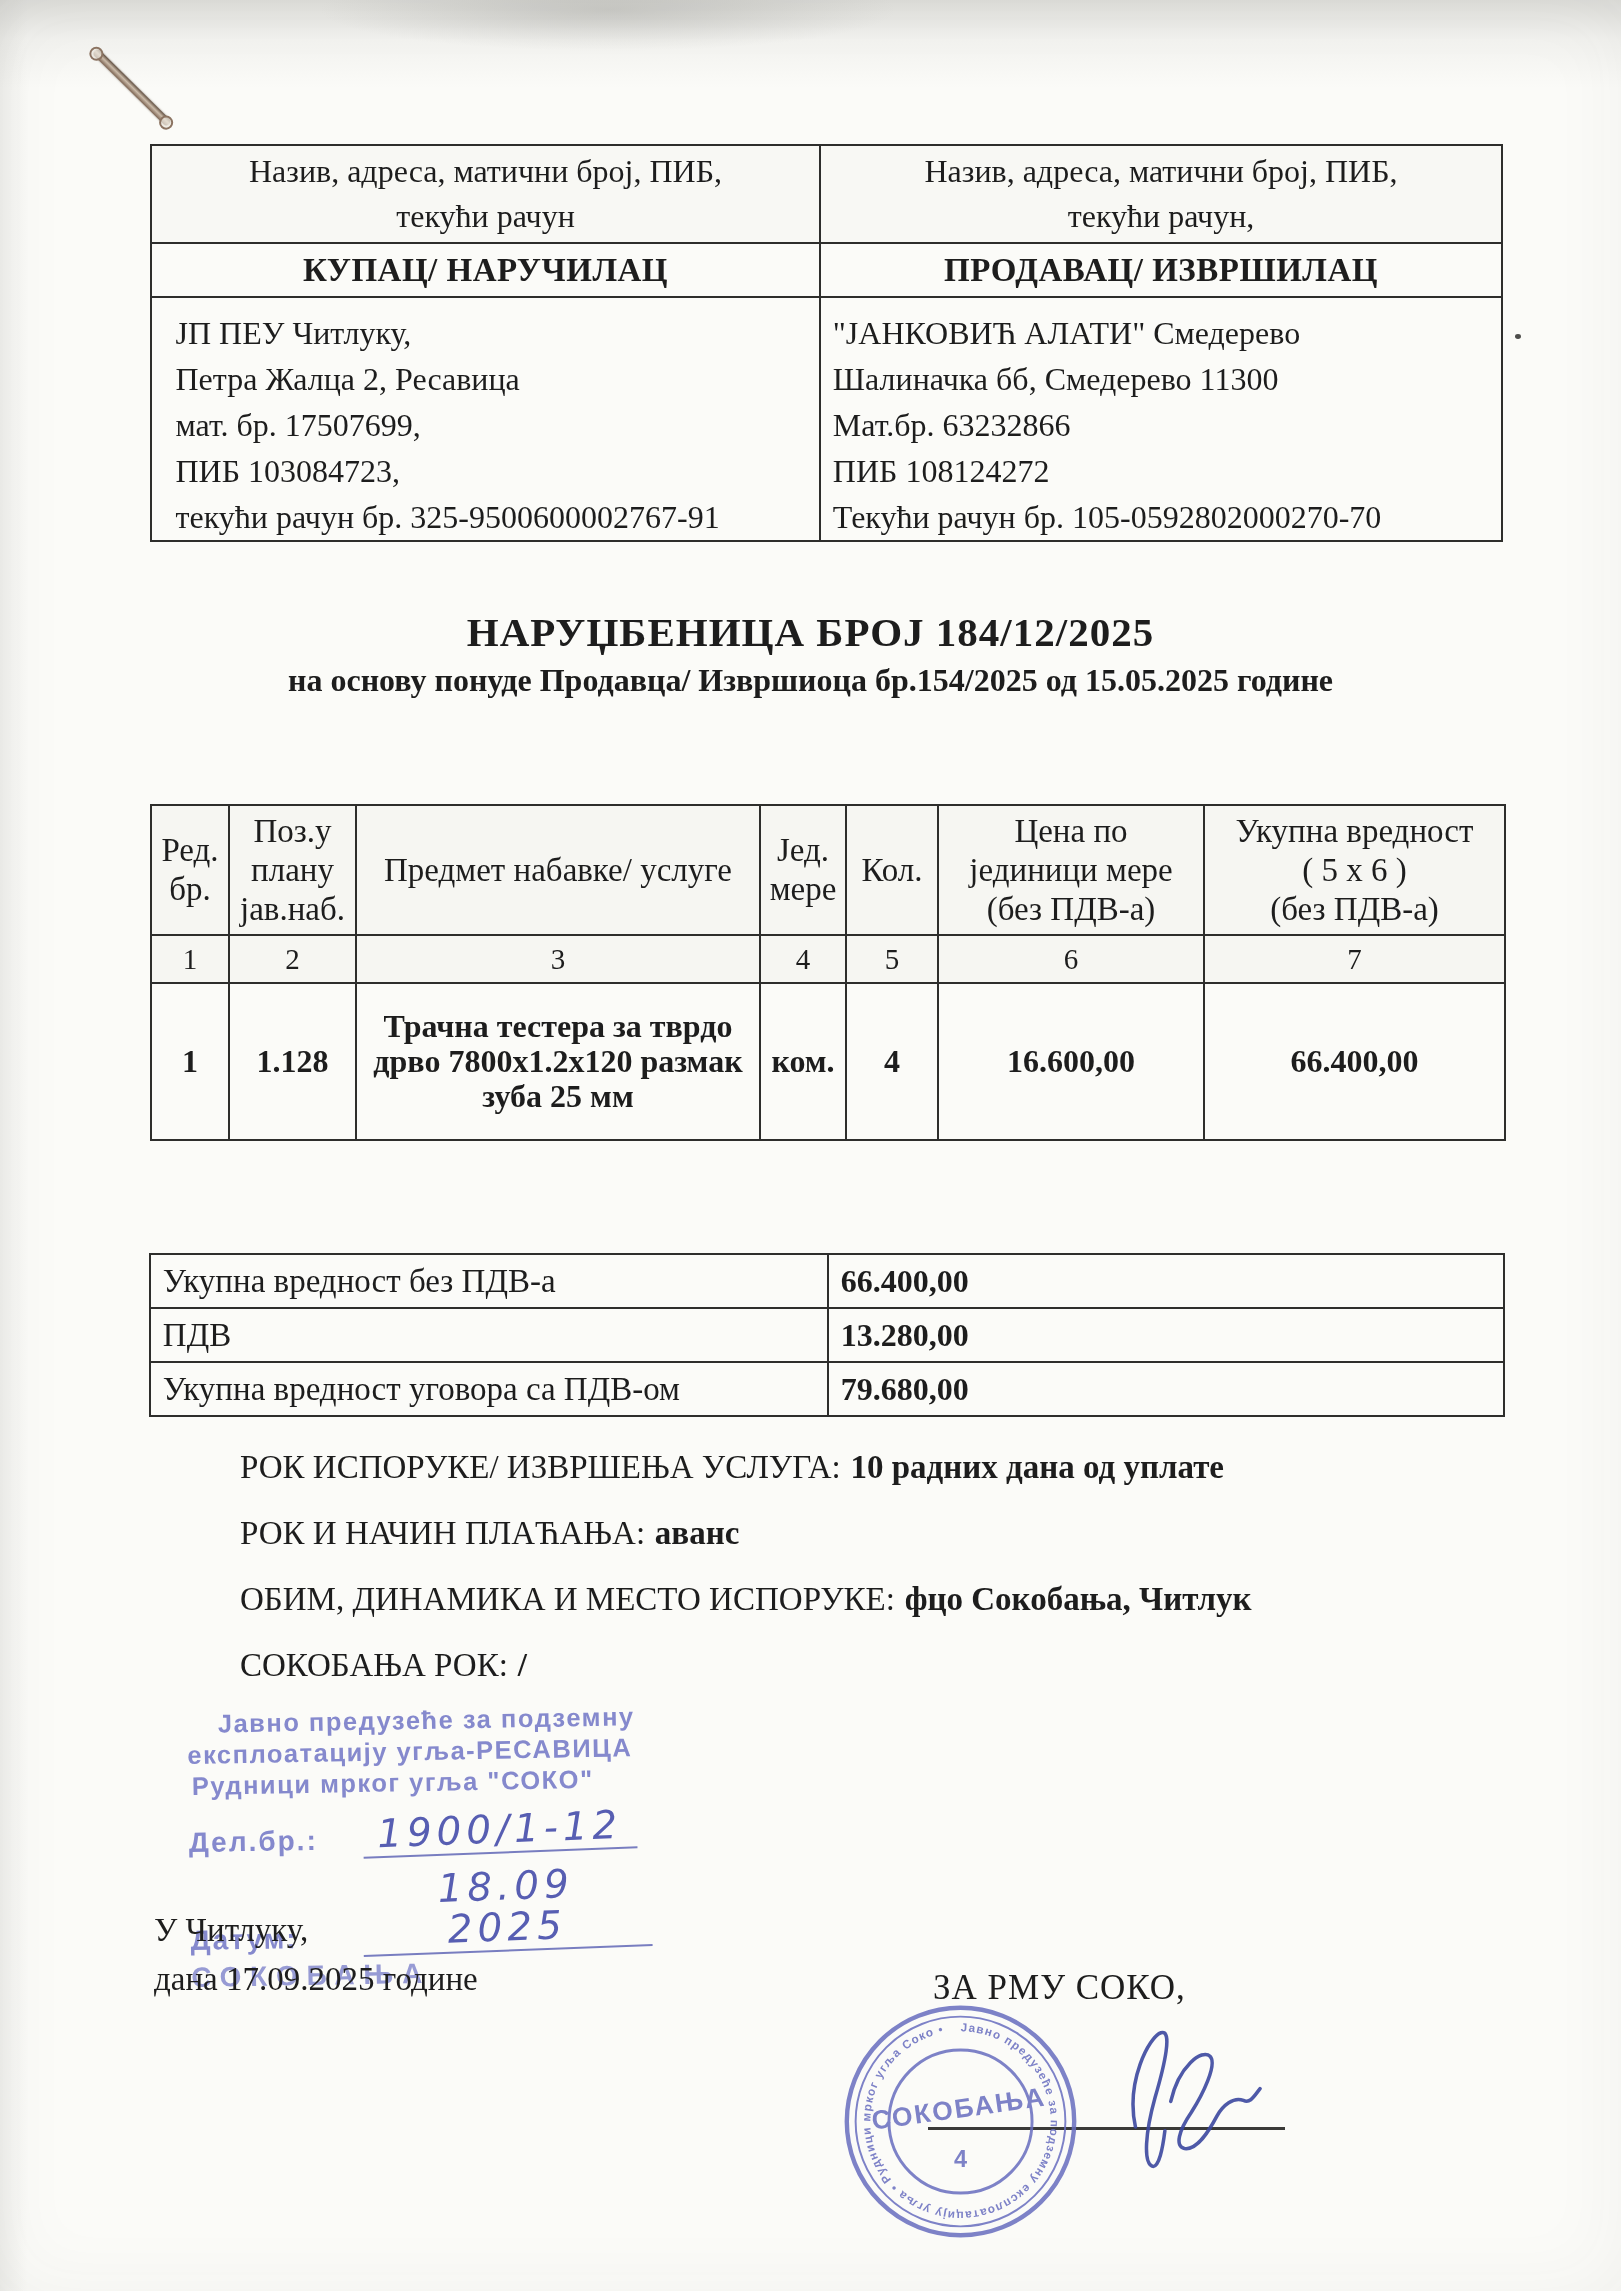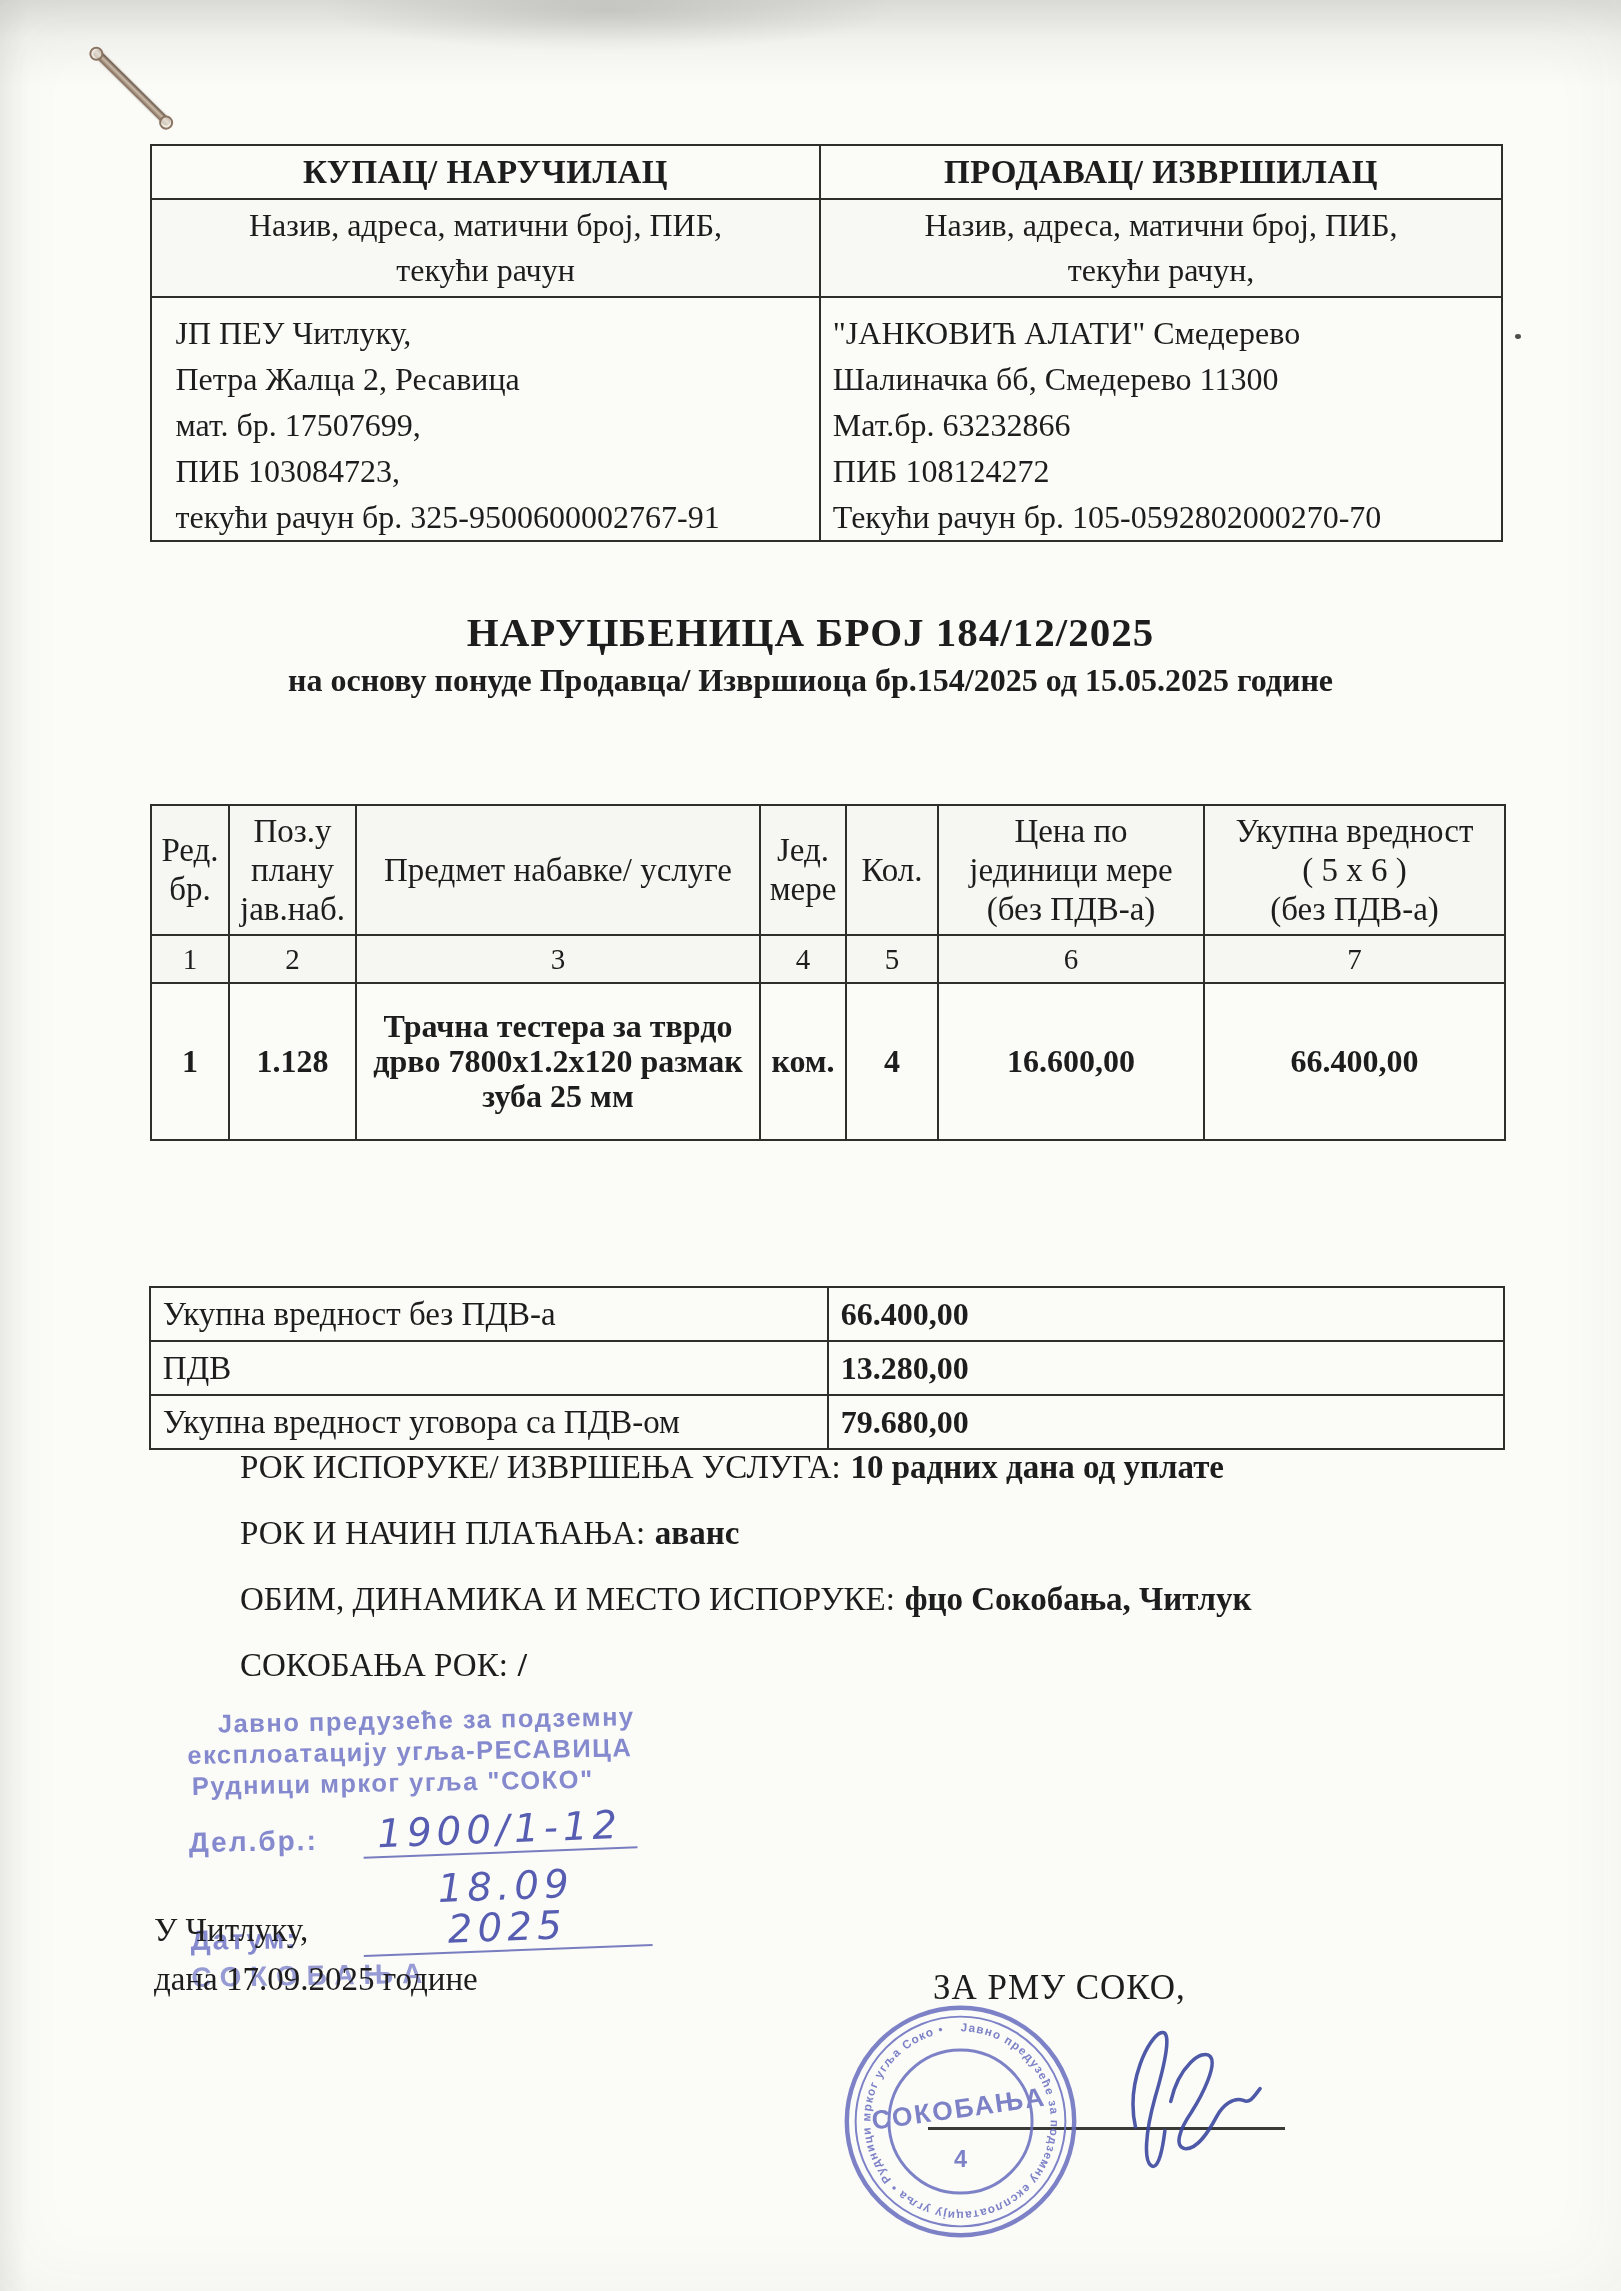--- a/index.html
+++ b/index.html
@@ -53,21 +53,21 @@
     position:absolute; left:150px; top:804px; width:1355px;
     border:2.9px solid #2e2e2c;
   }
   .order td { border:2px solid #2e2e2c; text-align:center; vertical-align:middle; }
   .order .hrow td { height:130px; font-size:33px; line-height:39px; background:rgba(205,205,200,.10); }
   .order .nrow td { height:48px; font-size:29px; border-bottom-width:2.9px; background:rgba(205,205,200,.10); }
   .order .drow td { height:157px; font-size:32px; font-weight:bold; line-height:35px; padding:0 7.8px; }
 
   
   .totals {
-    position:absolute; left:149px; top:1286px; width:1355px;
+    position:absolute; left:149px; top:1253px; width:1355px;
     border:2.9px solid #2e2e2c;
   }
   .totals td { border:2px solid #2e2e2c; height:54px; vertical-align:middle; font-size:33px; padding-left:11.8px; }
   .totals td.val { font-weight:bold; font-size:32px; }
 
   
   .terms { position:absolute; left:240px; top:1449px; width:1176px; }
   .terms .line { height:66px; font-size:33px; white-space:nowrap; }
   .terms .val { font-weight:bold; margin-left:9.8px; }
 
@@ -106,32 +106,32 @@
   <div class="staple"></div>
   <div class="speck" style="left:1515px; top:334px; width:5.9px; height:4.9px;"></div>
 
   <table class="parties">
     <colgroup>
         <col style="width:669px">
         <col style="width:682px">
       </colgroup>
     <tbody>
         <tr>
-      <th class="hdr">КУПАЦ/ НАРУЧИЛАЦ</th>
-      <th class="hdr">ПРОДАВАЦ/ ИЗВРШИЛАЦ</th>
-    </tr>
-    <tr>
       <td class="sub">
         <div>Назив,  адреса, матични број, ПИБ,</div>
         <div>текући рачун</div>
       </td>
       <td class="sub">
         <div>Назив,  адреса, матични број, ПИБ,</div>
         <div>текући рачун,</div>
       </td>
+    </tr>
+    <tr>
+      <th class="hdr">КУПАЦ/ НАРУЧИЛАЦ</th>
+      <th class="hdr">ПРОДАВАЦ/ ИЗВРШИЛАЦ</th>
     </tr>
     <tr>
       <td class="body">
         <div>ЈП ПЕУ Читлуку,</div>
         <div>Петра Жалца 2, Ресавица</div>
         <div>мат. бр. 17507699,</div>
         <div>ПИБ 103084723,</div>
         <div>текући рачун бр. 325-9500600002767-91</div>
       </td>
       <td class="body" style="padding-left:11.8px;">

